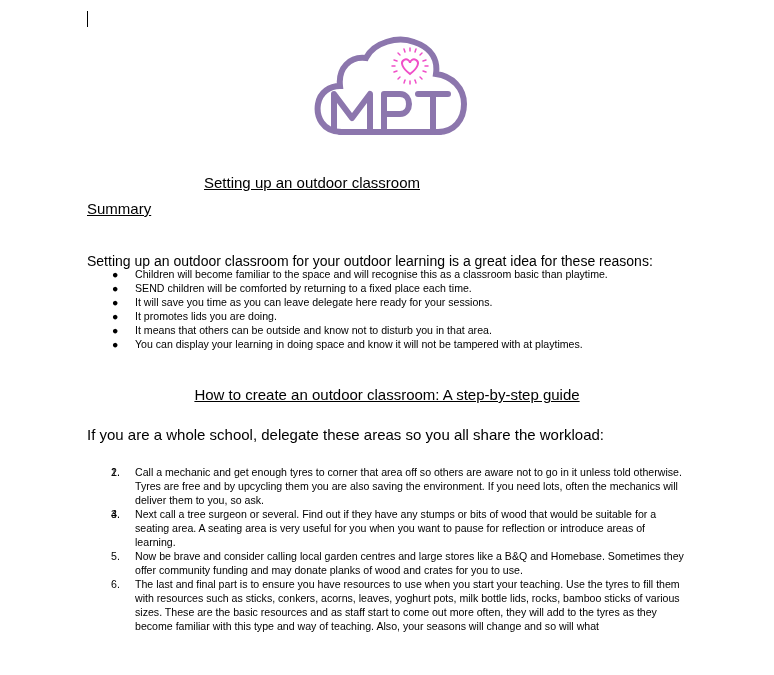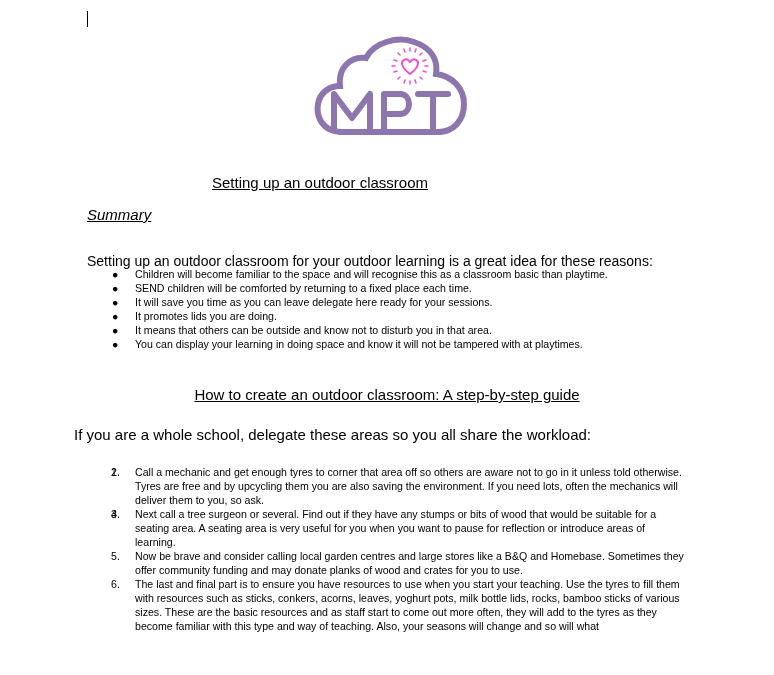--- a/index.html
+++ b/index.html
@@ -4,32 +4,32 @@
 <style>
   html, body { margin: 0; padding: 0; background: #ffffff; }
   body {
     width: 774px; height: 675px; overflow: hidden; position: relative;
     font-family: "Liberation Sans", sans-serif; color: #000;
   }
   .cursor { position: absolute; left: 87px; top: 11px; width: 1px; height: 16px; background: #000; }
   .logo { position: absolute; left: 314px; top: 36px; width: 154px; height: 100px; }
   .title {
     position: absolute; left: 0; width: 624px; text-align: center;
-    font-size: 15px; text-decoration: underline; top: 174px; margin-left: 8px;
+    font-size: 15px; text-decoration: underline; top: 174px;
   }
-  .summary-h { position: absolute; left: 87px; top: 206px; font-size: 15px; text-decoration: underline; font-style: italic; }
+  .summary-h { position: absolute; left: 87px; top: 200px; font-size: 15px; text-decoration: underline; }
   .intro { position: absolute; left: 87px; top: 253px; font-size: 14px; }
   .bullets { position: absolute; left: 87px; top: 267px; margin: 0; padding: 0; list-style: none; }
   .bullets li { position: relative; font-size: 10.6px; line-height: 14px; padding-left: 48px; white-space: nowrap; }
   .bullets li .dot { position: absolute; left: 25px; top: 0; }
   .guide-h {
     position: absolute; left: 0; width: 774px; text-align: center;
     font-size: 15px; text-decoration: underline; top: 386px;
   }
-  .delegate { position: absolute; left: 74px; top: 426px; font-size: 15px; }
+  .delegate { position: absolute; left: 87px; top: 426px; font-size: 15px; }
   .steps { position: absolute; left: 87px; top: 465px; width: 600px; margin: 0; padding: 0; list-style: none; }
   .steps li { position: relative; font-size: 10.6px; line-height: 14px; padding-left: 48px; }
   .steps li .num { position: absolute; left: 24px; top: 0; }
 </style>
 </head>
 <body>
 
 <div class="cursor"></div>
 
 <div class="logo">

